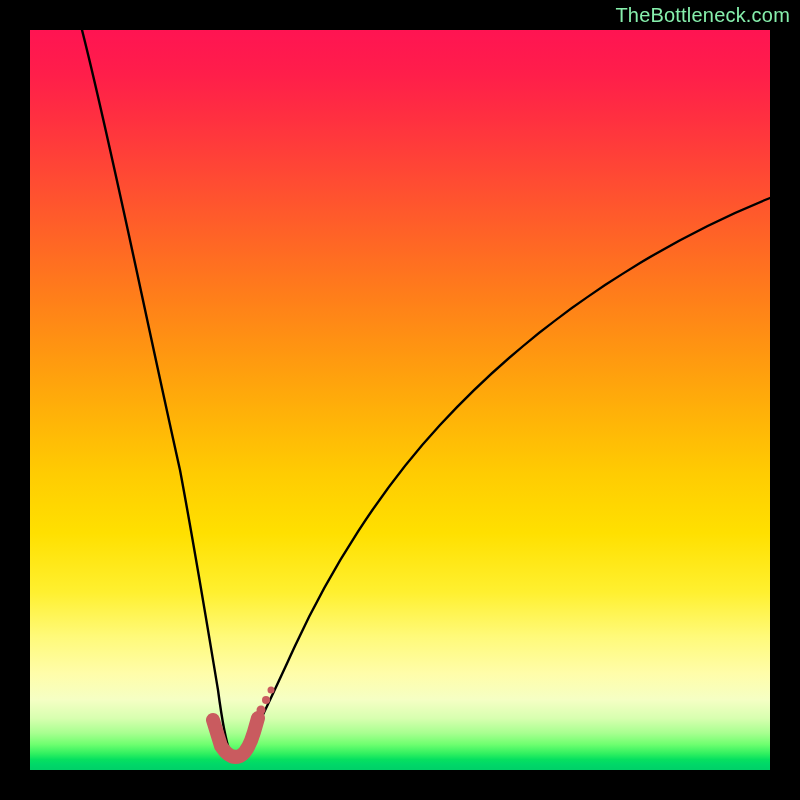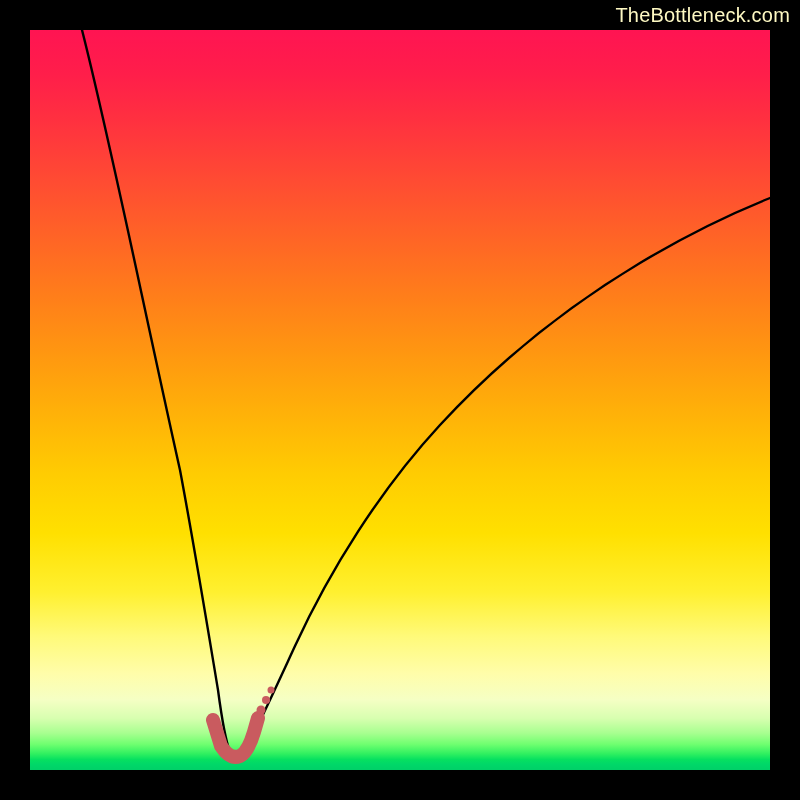--- a/index.html
+++ b/index.html
@@ -48,21 +48,21 @@
       #30f060 97.8%,
       #06e060 98.6%,
       #00d868 99.2%,
       #00d068 100%
     );
   }
   .watermark {
     position: absolute;
     top: 4px;
     right: 10px;
-    color: #fef9c3;
+    color: #86efac;
     font-size: 20px;
     letter-spacing: 0.2px;
     font-weight: 400;
     z-index: 20;
     user-select: none;
   }
   svg.curve {
     position: absolute;
     left: 0;
     top: 0;

